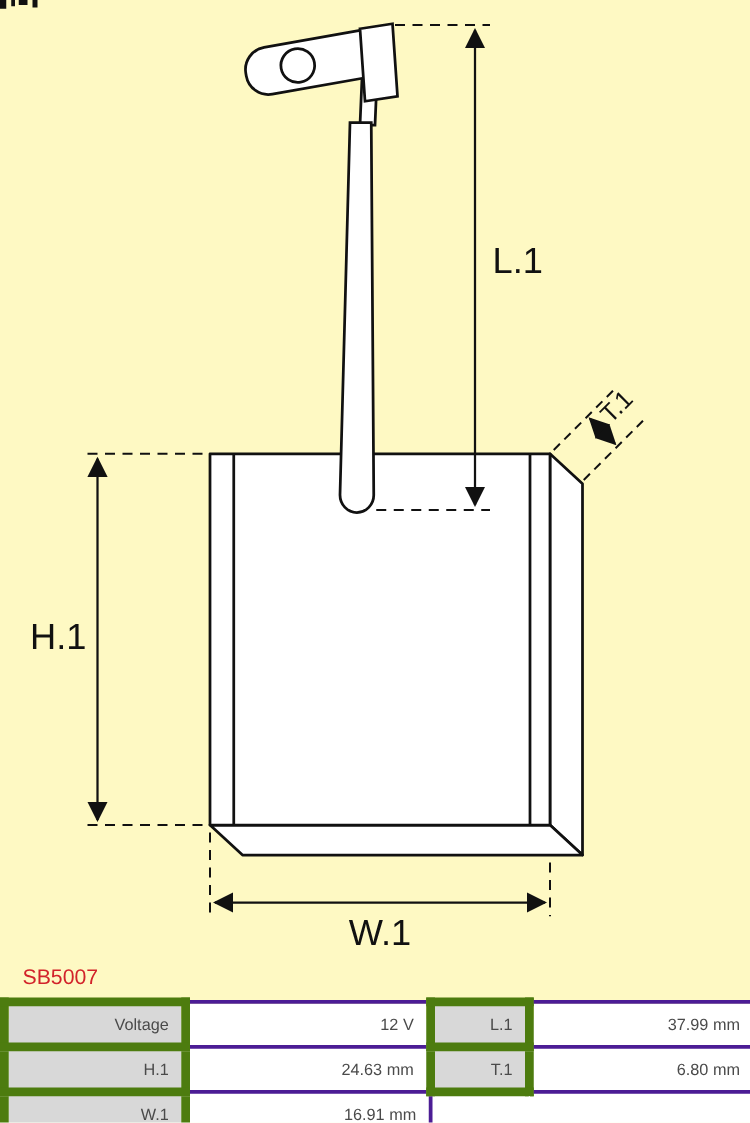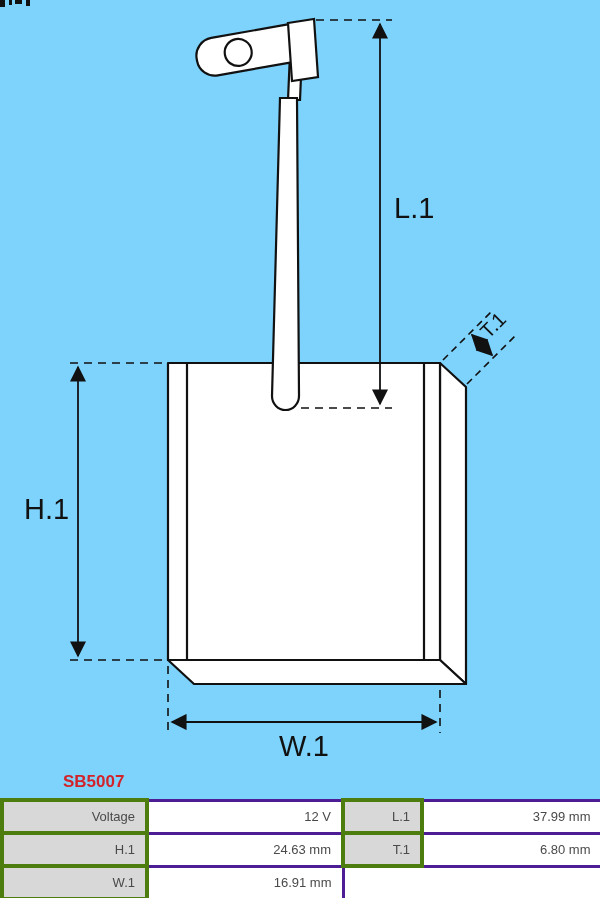--- a/index.html
+++ b/index.html
@@ -7,52 +7,51 @@
     padding: 0;
     background: #ffffff;
     width: 600px;
     height: 898px;
     font-family: "Liberation Sans", sans-serif;
     overflow: hidden;
   }
   .page {
     width: 600px;
     height: 815px;
-    background: #7dd3fc;
+    background: #fef9c3;
     position: relative;
   }
   svg.drawing {
     display: block;
   }
   .part-number {
     color: var(--red, #d2232a);
     font-size: 17px;
     line-height: 20px;
     padding: 4px 0 6px 18px;
-    font-weight: 700;
-    margin-left: 45px;
+    font-weight: 400;
   }
   table.spec {
     border-collapse: collapse;
     width: 600px;
     table-layout: fixed;
     font-size: 13px;
     color: #4a4a4a;
   }
   table.spec td {
     padding: 7px 10px;
     text-align: right;
     border: 3px solid #4c1d95;
     background: #ffffff;
     overflow: hidden;
     white-space: nowrap;
   }
   table.spec td.lbl {
     background: var(--cell, #d8d8d8);
-    border: 4px solid #4d7c0f;
+    border: 7px solid #4d7c0f;
   }
   table.spec td.blank {
     border: 1px solid #ffffff;
     background: #ffffff;
   }
 </style>
 </head>
 <body>
 
 <div class="page">

